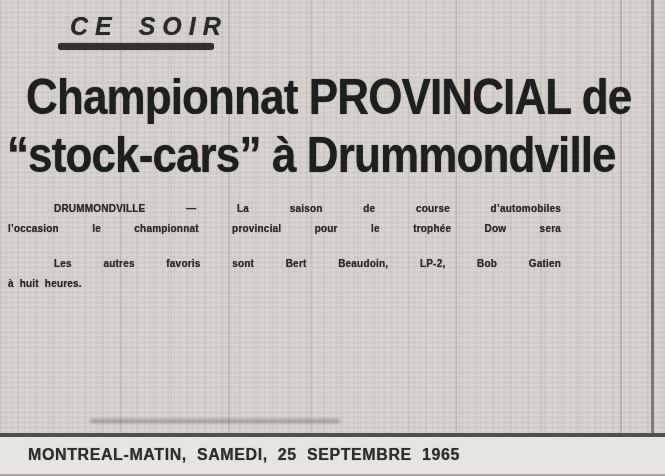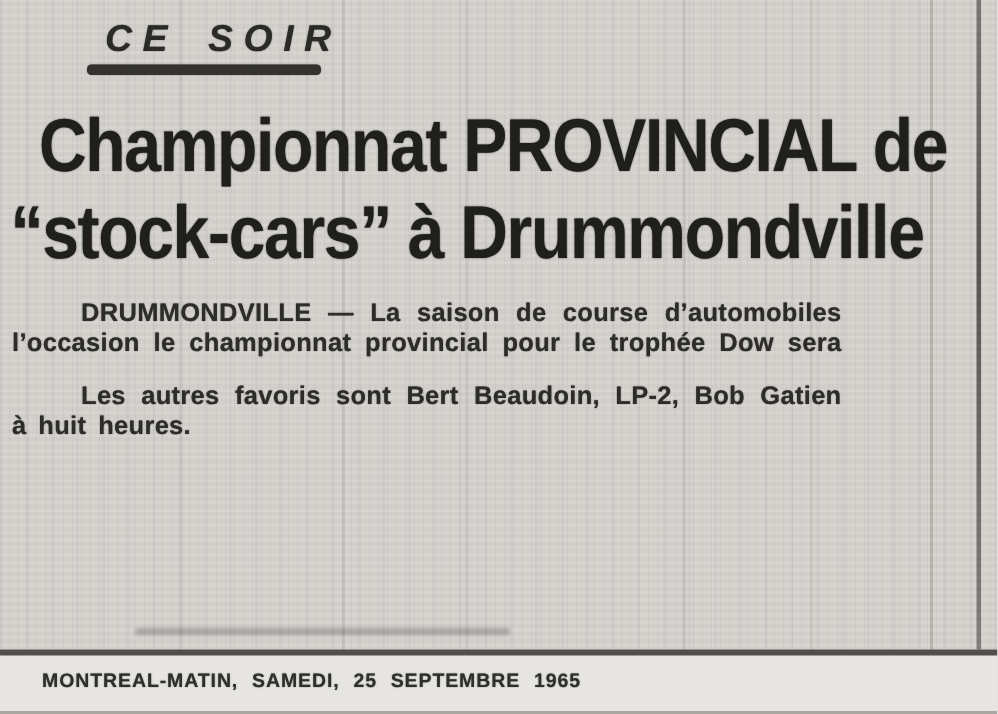--- a/index.html
+++ b/index.html
@@ -38,21 +38,21 @@
     font-weight:bold;font-size:50px;line-height:50px;
     letter-spacing:-1px;white-space:nowrap;
     color:#1f1f1d;text-shadow:0 0 1.2px rgba(15,15,15,.75);
     transform:scaleX(.88);transform-origin:left top;
   }
   .headline.l1{left:26px;top:72px;}
   .headline.l2{left:7px;top:130px;}
 
   .body-col{
     position:absolute;left:8px;top:199px;width:553px;
-    font-size:17px;font-weight:bold;line-height:20px;
+    font-size:10px;font-weight:bold;line-height:20px;
     letter-spacing:.2px;word-spacing:3px;
     color:#2c2c2a;text-shadow:0 0 .8px rgba(25,25,25,.7);
   }
   .para{margin:0 0 15px 0;}
   .line{text-align:justify;text-align-last:justify;}
   .line.first{text-indent:46px;}
   .line.last{text-align-last:left;}
 
   .smudge{
     position:absolute;left:90px;top:419px;width:250px;height:4px;
@@ -61,21 +61,21 @@
 
   .footer-strip{
     position:absolute;left:0;top:433px;width:665px;height:43px;
     background:#e7e5e1;
     border-top:4px solid rgba(55,54,50,.85);
     border-bottom:2px solid rgba(120,117,112,.55);
     box-sizing:border-box;
   }
   .footer-text{
     position:absolute;left:28px;top:446px;
-    font-size:13px;font-weight:bold;
+    font-size:16px;font-weight:bold;
     letter-spacing:.6px;word-spacing:5px;white-space:nowrap;
     color:#2e2e2c;text-shadow:0 0 .9px rgba(25,25,25,.65);
   }
 </style>
 </head>
 <body>
 
 <div class="page">
 
   <div class="streak" style="left:228px;opacity:.7"></div>

